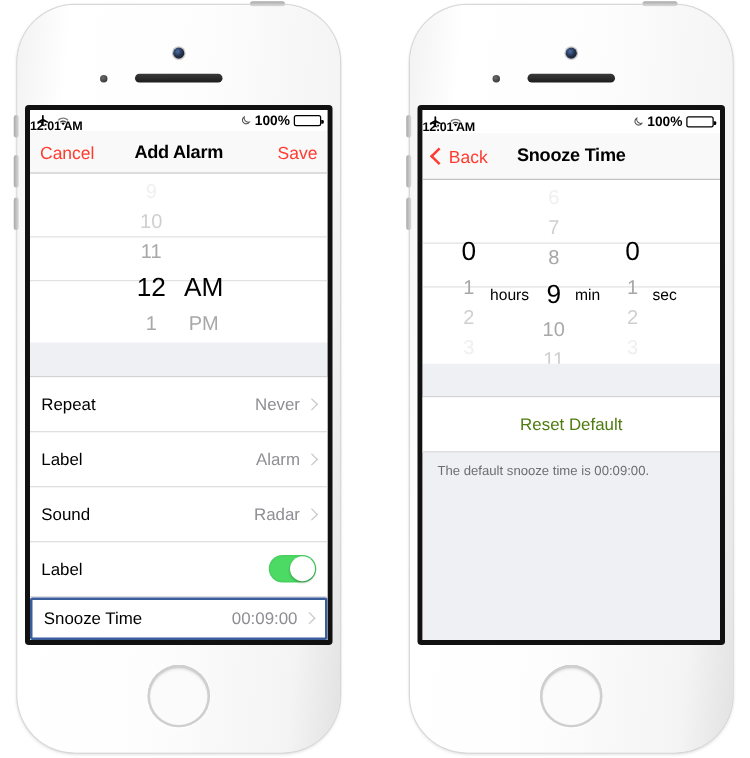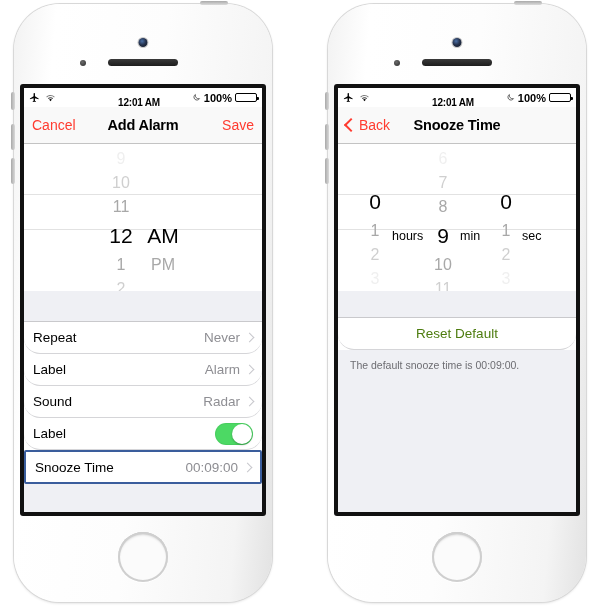--- a/index.html
+++ b/index.html
@@ -81,21 +81,21 @@
 
   
   .statusbar{
     height:19px;background:#ffffff;
     display:flex;align-items:center;
     padding:0 5px;font-size:10px;color:#000;
     position:relative;
   }
   .sb-left{display:flex;align-items:center;gap:5px;}
   .sb-center{
-    position:absolute;left:0;right:8px;text-align:center;
+    position:absolute;left:0;right:8px;text-align:left;
     font-size:10px;font-weight:bold;letter-spacing:-.2px;margin-top:10px;
   }
   .sb-right{
     margin-left:auto;display:flex;align-items:center;gap:3px;
     position:relative;z-index:2;font-size:11px;font-weight:bold;
   }
   .icon-plane{width:11px;height:11px;display:block;}
   .icon-wifi{width:11px;height:9px;display:block;}
   .icon-moon{width:9px;height:9px;display:block;}
   .battery{
@@ -163,24 +163,24 @@
     padding-left:4px;
   }
 
   
   .spacer{background:#eff0f4;height:30px;border-bottom:1px solid #c9c9cc;}
   .spacer.tall{height:26px;}
 
   
   .list{background:#ffffff;}
   .row{
-    height:32px;display:flex;align-items:center;
+    height:44px;display:flex;align-items:center;
     padding:0 9px;box-sizing:border-box;
     border-bottom:1px solid #d5d5d8;
-    position:relative;background:#fff;cursor:pointer;border-radius:17px;
+    position:relative;background:#fff;cursor:pointer;
   }
   .row-title{font-size:13.5px;color:#000;}
   .row-right{
     margin-left:auto;display:flex;align-items:center;gap:6px;
     font-size:13.5px;color:#8e8e93;
   }
   .chev{
     display:inline-block;width:6px;height:6px;
     border-top:1.6px solid #c7c7cc;border-right:1.6px solid #c7c7cc;
     transform:rotate(45deg);

